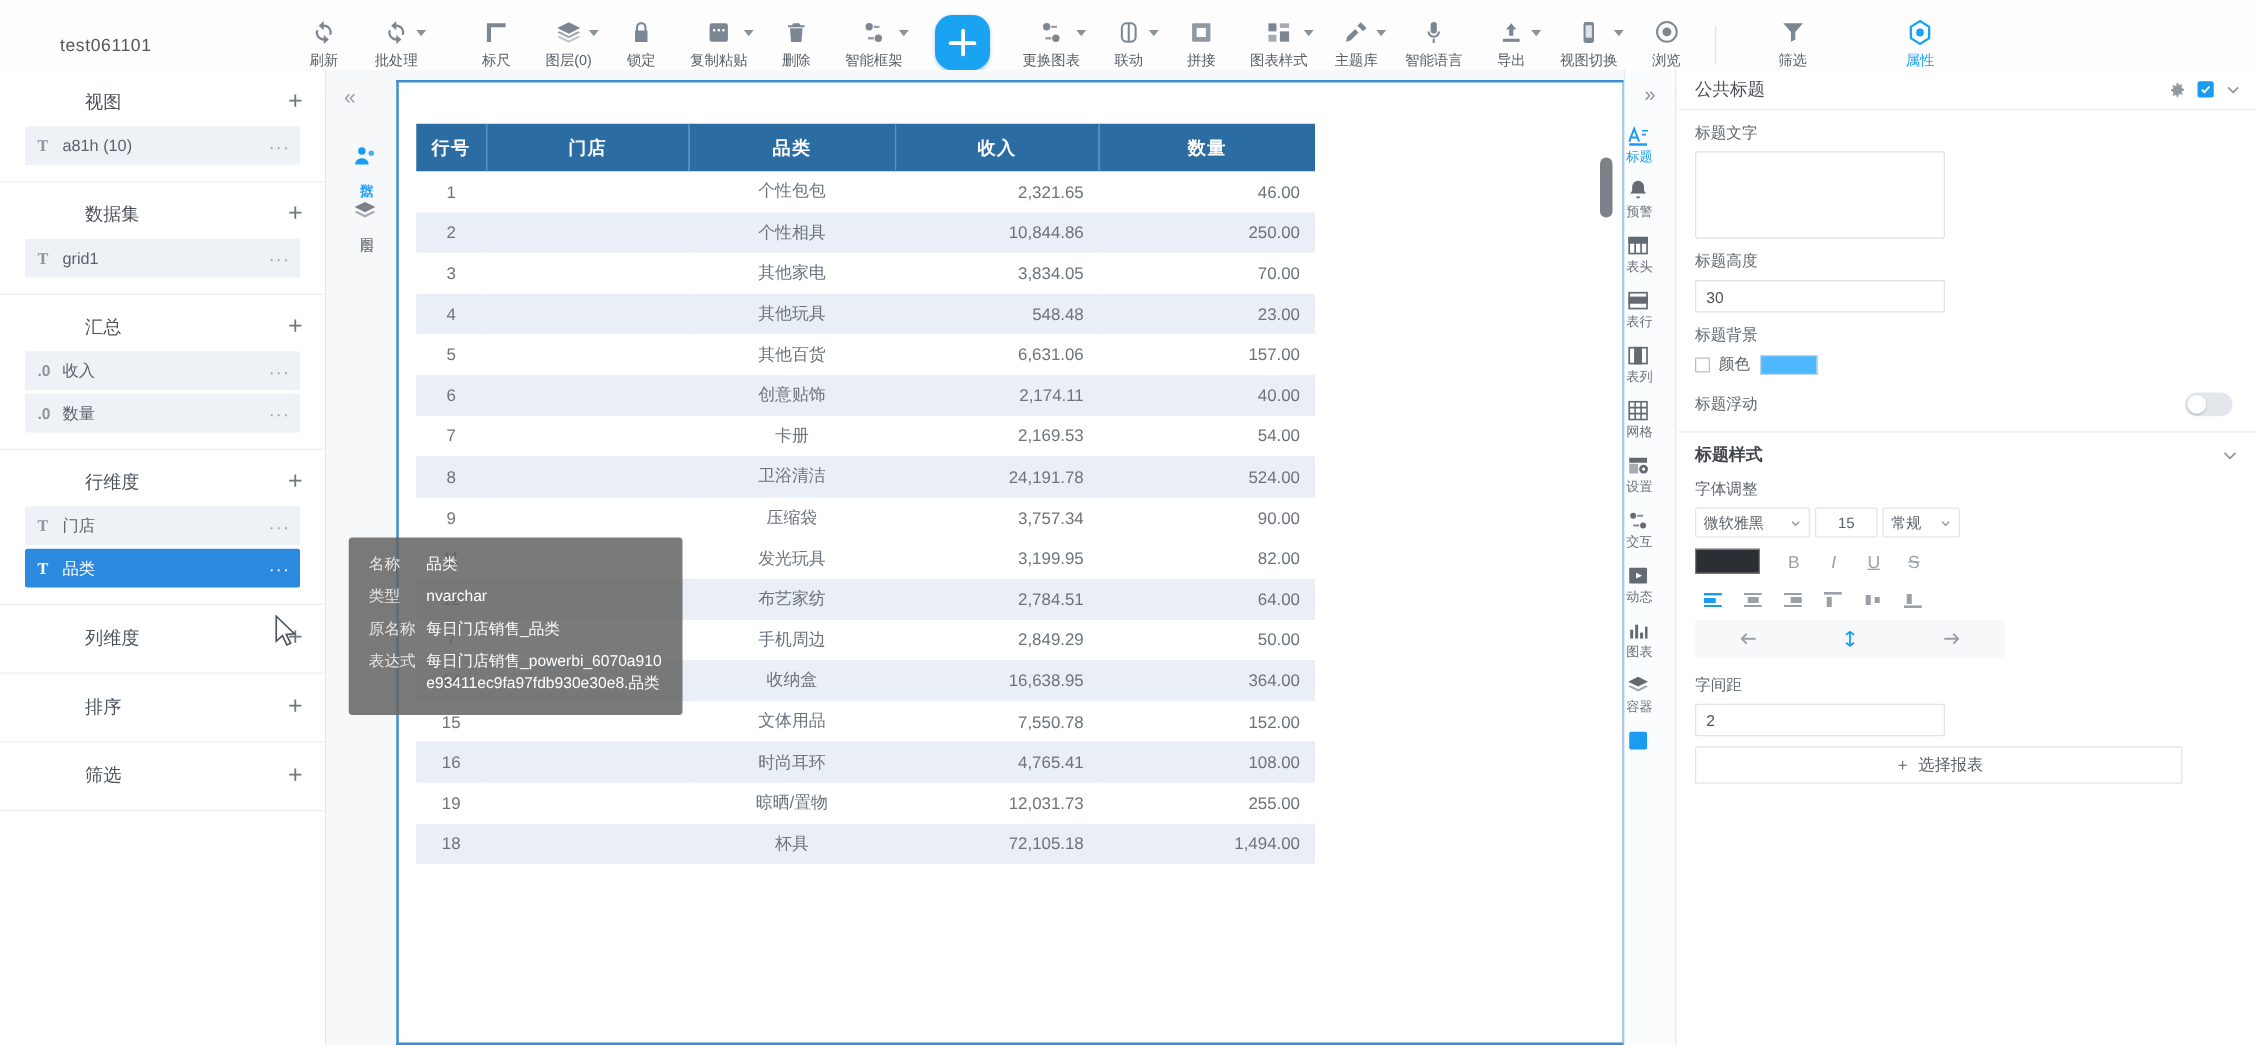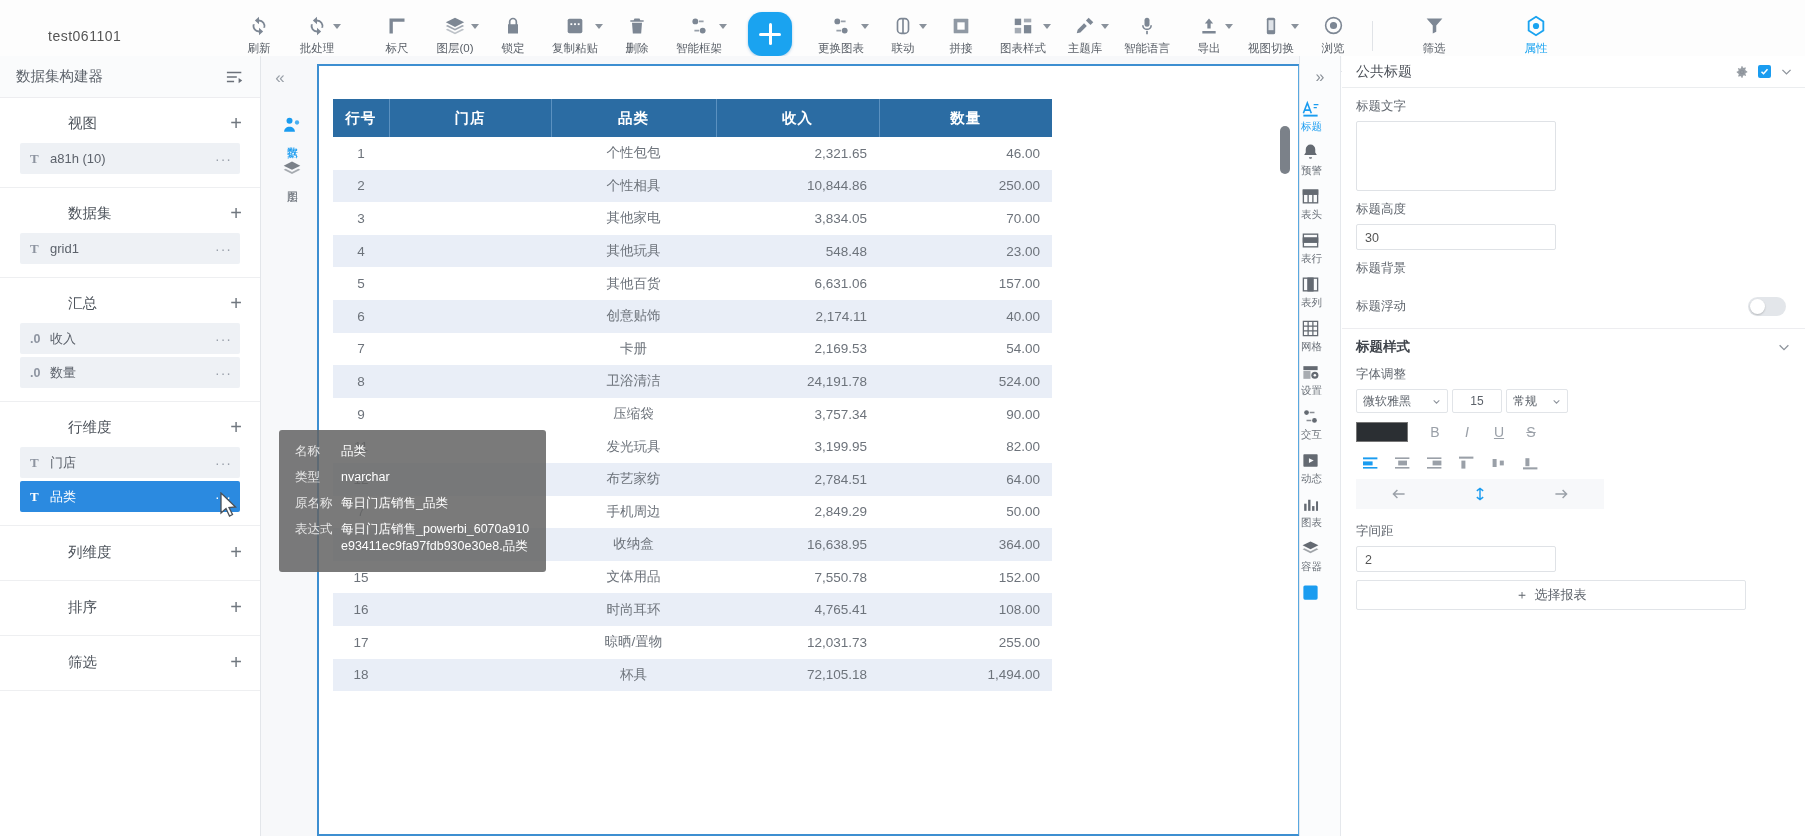--- a/index.html
+++ b/index.html
@@ -479,29 +479,20 @@
       <svg width="22" height="22" viewBox="0 0 24 24" fill="none" stroke="#1aa3f0" stroke-width="2">
         <path d="M12 2l8 5v10l-8 5-8-5V7z"></path>
           <circle cx="12" cy="12" r="3.4" fill="#1aa3f0" stroke="none"></circle>
       </svg>
     </span>
     <span class="tb-label">属性</span>
   </div>
 </div>
 
 <div id="left-panel">
-  <div id="lp-header">
-    <span id="lp-title">数据集构建器</span>
-    <span id="lp-menu-icon">
-      <svg width="18" height="16" viewBox="0 0 20 16" fill="none" stroke="currentColor" stroke-width="1.4">
-        <path d="M1 3h16M1 8h11M1 13h8"></path>
-          <path d="M14 9l4 3-4 3" fill="currentColor" stroke="none"></path>
-      </svg>
-    </span>
-  </div>
 
   <div class="sec">
     <div class="sec-head">
       <span class="sec-title">视图</span>
       <span class="sec-plus">+</span>
     </div>
     <div class="field">
       <span class="fi">T</span>
       <span class="fname">a81h (10)</span>
       <span class="fdots">···</span>
@@ -720,21 +711,21 @@
             <td class="c-num">152.00</td>
           </tr>
           <tr class="alt">
             <td class="c-idx">16</td>
             <td class="c-store"></td>
             <td class="c-cat">时尚耳环</td>
             <td class="c-num">4,765.41</td>
             <td class="c-num">108.00</td>
           </tr>
           <tr>
-            <td class="c-idx">17</td>
+            <td class="c-idx">19</td>
             <td class="c-store"></td>
             <td class="c-cat">晾晒/置物</td>
             <td class="c-num">12,031.73</td>
             <td class="c-num">255.00</td>
           </tr>
           <tr class="alt">
             <td class="c-idx">18</td>
             <td class="c-store"></td>
             <td class="c-cat">杯具</td>
             <td class="c-num">72,105.18</td>
@@ -922,20 +913,25 @@
     <div class="ptextarea"></div>
   </div>
 
   <div class="pblock">
     <div class="plabel">标题高度</div>
     <div class="pinput">30</div>
   </div>
 
   <div class="pblock">
     <div class="plabel">标题背景</div>
+    <div class="prow">
+      <span class="checkbox-sq"></span>
+      <span class="ctext">颜色</span>
+      <span class="swatch-blue"></span>
+    </div>
   </div>
 
   <div class="pblock">
     <div class="prow" style="justify-content:space-between;width:430px;padding-top:4px;">
       <span class="plabel" style="margin:0">标题浮动</span>
       <span class="toggle"></span>
     </div>
   </div>
 
   <div class="accordion">

